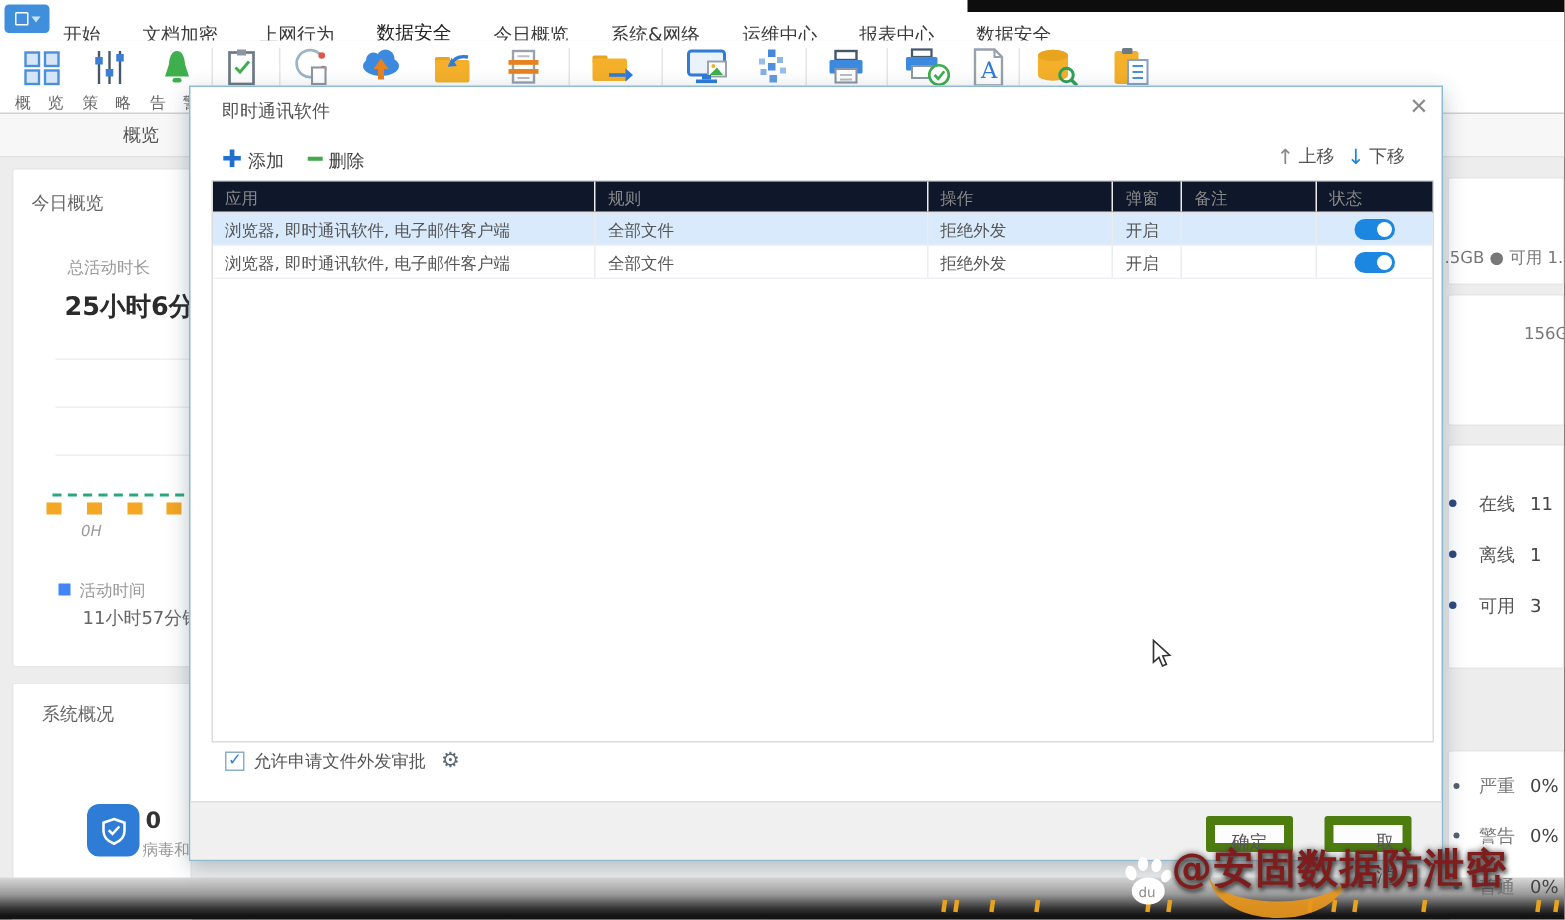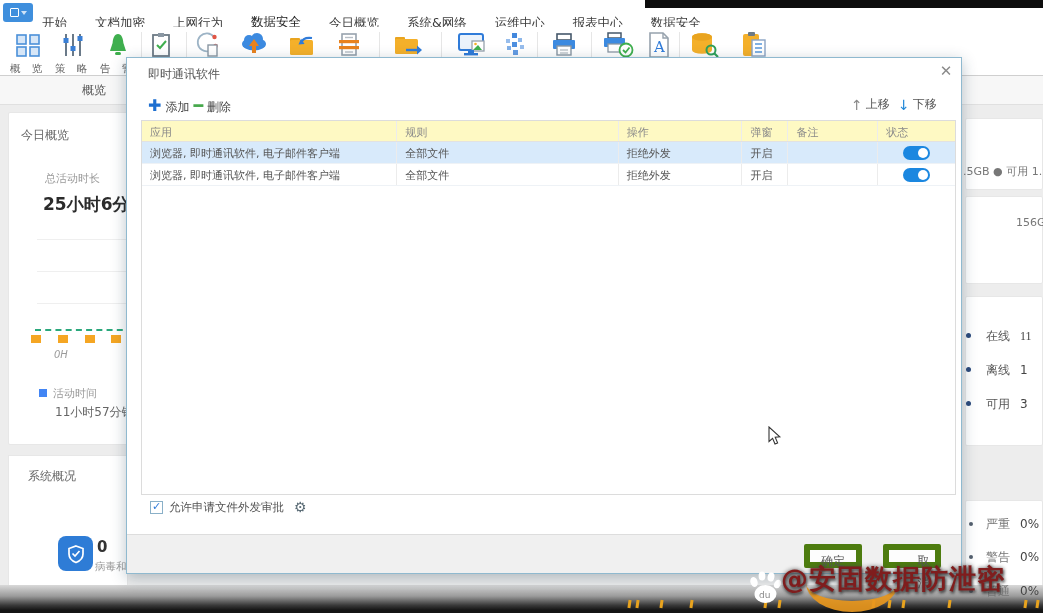--- a/index.html
+++ b/index.html
@@ -40,29 +40,29 @@
   .rp-text { position:absolute; font-size:11px; color:#777; white-space:nowrap; z-index:6; }
   .dotnavy { position:absolute; width:5px; height:5px; border-radius:50%; background:#2c4a7c; z-index:6; }
   .dotgray { position:absolute; width:4px; height:4px; border-radius:50%; background:#55606e; z-index:6; }
   .rp-item { position:absolute; font-size:12px; color:#555; white-space:nowrap; z-index:6; }
   .rp-item b { font-weight:normal; margin-left:10px; color:#444; }
   
   .dialog { position:absolute; left:126px; top:57px; width:836px; height:517px; background:#fff;
             border:1px solid #8fb9cf; box-shadow:0 4px 14px rgba(30,60,80,.3); z-index:10; }
   .dlg-title { position:absolute; left:21px; top:8px; font-size:12px; color:#555; }
   .dlg-close { position:absolute; left:808px; top:4px; width:22px; height:20px; text-align:center; font-size:15px; color:#8a8a8a; cursor:default; }
-  .dlg-tool { position:absolute; left:21px; top:38px; height:20px; display:flex; align-items:center; gap:4px; font-size:12px; color:#444; }
+  .dlg-tool { position:absolute; left:21px; top:38px; height:20px; display:flex; align-items:center; gap:16px; font-size:12px; color:#444; }
   .plus { color:#1e6fd0; font-weight:bold; font-size:16px; margin-right:4px; }
   .minus { color:#46a84b; font-weight:bold; font-size:16px; margin-right:4px; }
   .mv { position:absolute; top:38px; display:flex; align-items:center; font-size:12px; color:#555; }
   .arrow-up { color:#8a8a8a; font-size:14px; margin-right:3px; }
   .arrow-dn { color:#1e86d8; font-size:14px; margin-right:3px; }
   .tbl { position:absolute; left:14px; top:62px; width:815px; height:375px; border:1px solid #dcdcdc; background:#fff; }
   .trow { display:flex; width:100%; }
-  .th { height:21px; background:#fef9c3; border-bottom:1px solid #e2e2e2; color:#8a8a8a; font-size:11px; }
+  .th { height:21px; background:#0f172a; border-bottom:1px solid #e2e2e2; color:#8a8a8a; font-size:11px; }
   .td-row { height:22px; font-size:11px; color:#555; border-bottom:1px solid #eef2f6; }
   .sel { background:#d8eafb; }
   .cell { padding:4px 8px 0 8px; border-right:1px solid #ececec; overflow:hidden; white-space:nowrap; }
   .cell:last-child { border-right:none; }
   .c0{width:256px}.c1{width:222px}.c2{width:124px}.c3{width:46px}.c4{width:90px}.c5{width:77px;display:flex;justify-content:center;padding-top:4px}
   .toggle { width:27px; height:14px; background:#1b87e0; border-radius:8px; position:relative; }
   .toggle::after { content:""; position:absolute; right:2px; top:2px; width:10px; height:10px; background:#fff; border-radius:50%; }
   .chkrow { position:absolute; left:23px; top:441px; display:flex; align-items:center; font-size:11.5px; color:#555; }
   .chk { width:13px; height:13px; border:1px solid #8ab0c8; background:#fff; margin-right:6px; position:relative; }
   .chk::after { content:"✓"; position:absolute; left:1px; top:-2px; color:#2f7bd9; font-size:11px; }
@@ -326,21 +326,21 @@
 
   <div class="card" style="left:965px; top:118px; width:78px; height:72px;"></div>
   <div class="card" style="left:965px; top:196px; width:78px; height:88px;"></div>
   <div class="card" style="left:965px; top:296px; width:78px; height:150px;"></div>
   <div class="card" style="left:965px; top:500px; width:78px; height:113px;"></div>
 
   <div class="rp-text" style="left:963px; top:164px;">.5GB ● 可用 1.9T</div>
   <div class="rp-text" style="left:1016px; top:216px;">156G</div>
 
   <div class="dotnavy" style="left:966px; top:333px;"></div>
-  <div class="rp-item" style="left:986px; top:328px;font-family:Liberation Serif, serif;">
+  <div class="rp-item" style="left:986px; top:328px;">
     <span>在线</span><b>11</b>
   </div>
   <div class="dotnavy" style="left:966px; top:367px;"></div>
   <div class="rp-item" style="left:986px; top:362px;">
     <span>离线</span><b>1</b>
   </div>
   <div class="dotnavy" style="left:966px; top:401px;"></div>
   <div class="rp-item" style="left:986px; top:396px;">
     <span>可用</span><b>3</b>
   </div>

